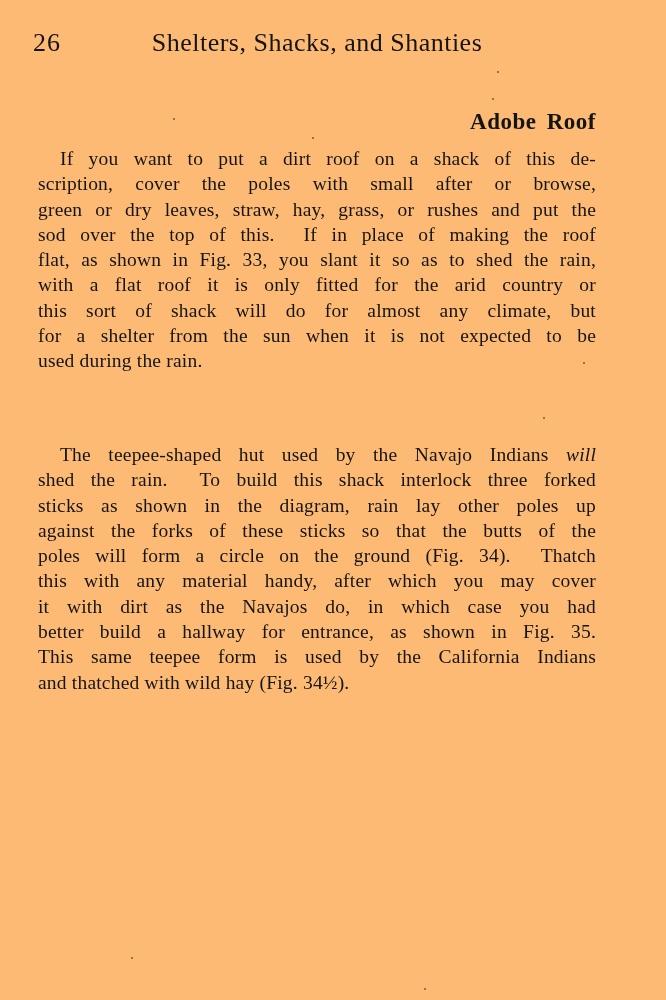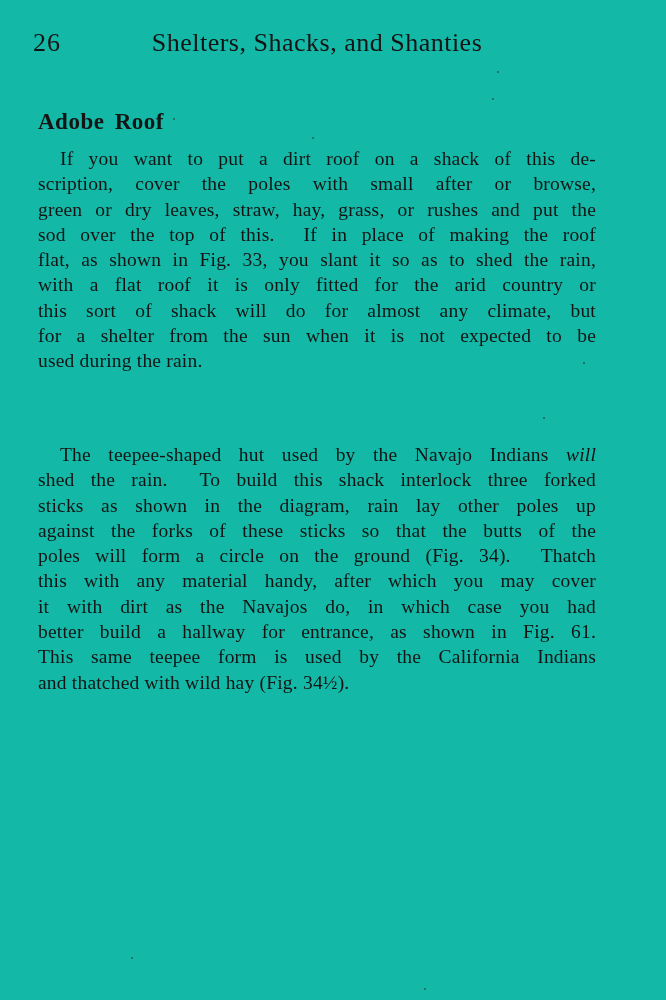--- a/index.html
+++ b/index.html
@@ -4,21 +4,21 @@
 <style>
   html, body {
     margin: 0;
     padding: 0;
     background: #ffffff;
   }
   .page {
     position: relative;
     width: 666px;
     height: 1000px;
-    background: #14b8a6;
+    background: #fdba74;
     overflow: hidden;
     font-family: "Liberation Serif", "DejaVu Serif", serif;
     color: #141414;
   }
   
   .running-head {
     position: absolute;
     left: 33px;
     top: 27px;
     width: 568px;
@@ -37,21 +37,21 @@
     text-align: center;
     font-size: 26px;
     letter-spacing: 0.5px;
   }
   
   .section-heading {
     position: absolute;
     left: 38px;
     width: 558px;
     margin: 0;
-    text-align: left;
+    text-align: right;
     font-size: 23px;
     font-weight: bold;
     letter-spacing: 0.5px;
     word-spacing: 4px;
     line-height: 1;
   }
   .heading-adobe { top: 110px; }
   .heading-navajo { top: 404px; }
   
   .paragraph {
@@ -113,21 +113,21 @@
 
 
   <div class="paragraph para-navajo">
       <div class="line first">The teepee-shaped hut used by the Navajo Indians <em>will</em></div>
       <div class="line">shed the rain.&nbsp; To build this shack interlock three forked</div>
       <div class="line">sticks as shown in the diagram, rain lay other poles up</div>
       <div class="line">against the forks of these sticks so that the butts of the</div>
       <div class="line">poles will form a circle on the ground (Fig. 34).&nbsp; Thatch</div>
       <div class="line">this with any material handy, after which you may cover</div>
       <div class="line">it with dirt as the Navajos do, in which case you had</div>
-      <div class="line">better build a hallway for entrance, as shown in Fig. 61.</div>
+      <div class="line">better build a hallway for entrance, as shown in Fig. 35.</div>
       <div class="line">This same teepee form is used by the California Indians</div>
       <div class="line last">and thatched with wild hay (Fig. 34½).</div>
     </div>
 
   <div class="speck" style="left:497px; top:71px;"></div>
   <div class="speck" style="left:492px; top:98px;"></div>
   <div class="speck" style="left:312px; top:137px;"></div>
   <div class="speck" style="left:173px; top:118px;"></div>
   <div class="speck" style="left:543px; top:417px;"></div>
   <div class="speck" style="left:583px; top:362px;"></div>

